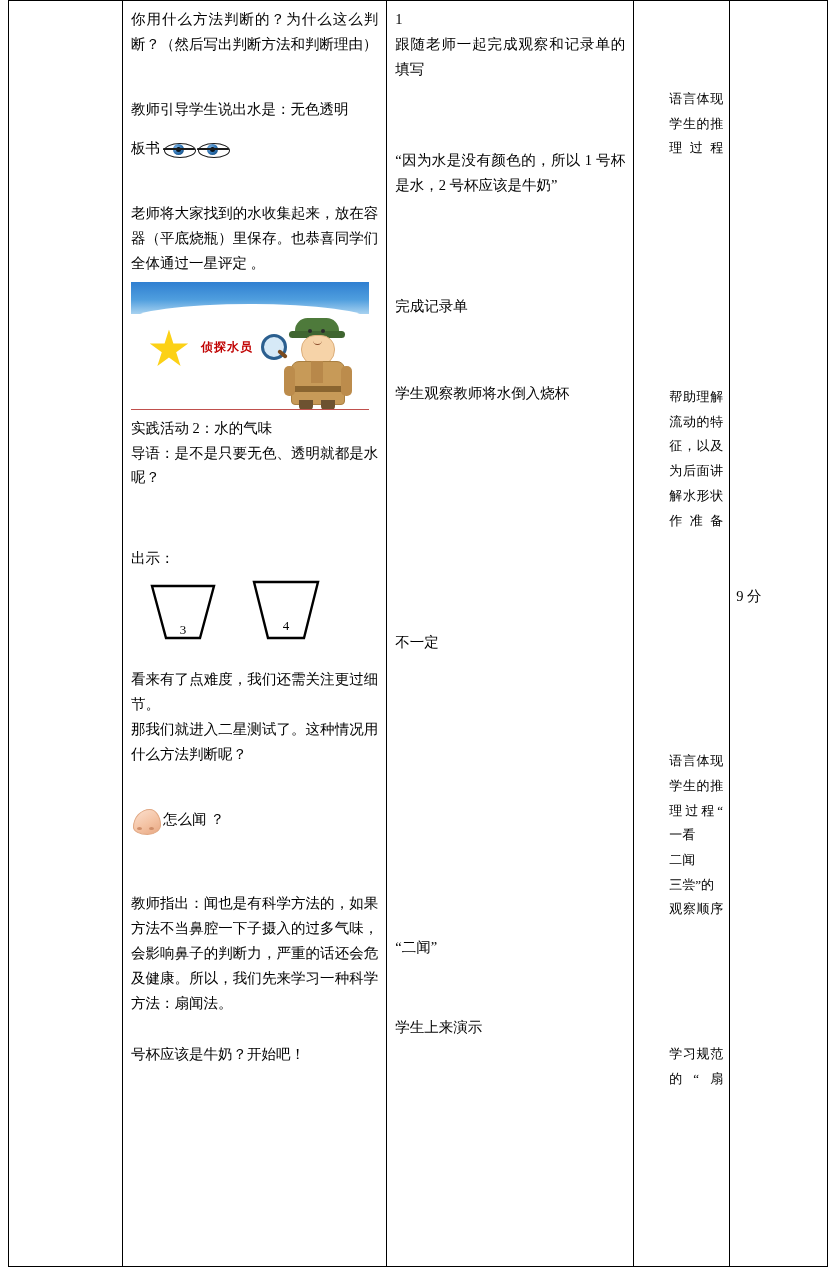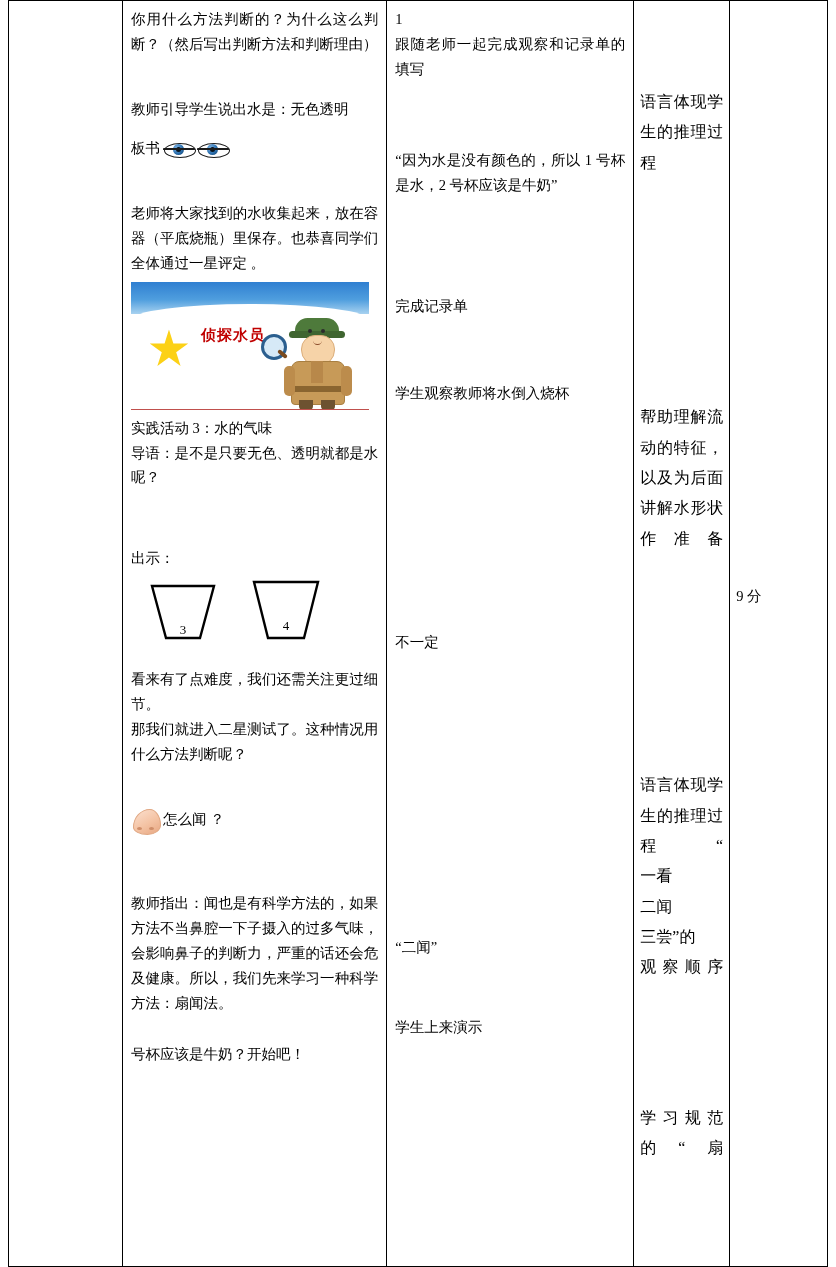--- a/index.html
+++ b/index.html
@@ -53,23 +53,24 @@
   .gap-sm { height: 14px; }
   .gap-md { height: 26px; }
   .gap-lg { height: 40px; }
   .gap-xl { height: 56px; }
 
   
   .cell-c .para { margin-bottom: 0; }
 
   
   .cell-d {
-    font-size: 16px;
+    font-size: 13px;
     line-height: 1.9;
     padding: 6px 6px;
+    margin-left: 29px;
   }
   .d-block {
     text-align: justify;
     text-justify: inter-ideograph;
   }
   .d-block.spread {
     text-align-last: justify;
   }
 
   .cell-e {
@@ -152,22 +153,22 @@
   .banner .star {
     position: absolute;
     left: 18px; top: 48px;
     width: 40px; height: 40px;
     background: #fcd116;
     clip-path: polygon(50% 0%, 61% 35%, 98% 35%, 68% 57%, 79% 91%, 50% 70%, 21% 91%, 32% 57%, 2% 35%, 39% 35%);
     filter: drop-shadow(0 0 1px #d8a800);
   }
   .banner .badge-text {
     position: absolute;
-    left: 70px; top: 40px;
-    font-size: 15px;
+    left: 70px; top: 55px;
+    font-size: 12px;
     font-weight: bold;
     color: #c00000;
     letter-spacing: 1px;
     font-family: "Liberation Sans", sans-serif;
   }
   .banner .lens {
     position: absolute;
     left: 130px; top: 52px;
     width: 20px; height: 20px;
     border: 3px solid #2b5f8f;
@@ -353,21 +354,21 @@
               <div class="lapel"></div>
               <div class="belt"></div>
               <div class="arm l"></div>
               <div class="arm r"></div>
               <div class="leg l"></div>
               <div class="leg r"></div>
             </div>
             <div class="hr"></div>
           </div>
 
-          <p class="para">实践活动 3：水的气味</p>
+          <p class="para">实践活动 2：水的气味</p>
           <p class="para">导语：是不是只要无色、透明就都是水呢？</p>
           <div class="gap-xl"></div>
           <p class="para">出示：</p>
 
           <div class="beakers">
             <div class="beaker one">
               <svg width="74" height="58" viewBox="0 0 74 58">
                 <path d="M6,3 L68,3 L54,55 L20,55 Z" fill="#ffffff" stroke="#000000" stroke-width="2.4"></path>
               </svg>
               <span class="num">3</span>

